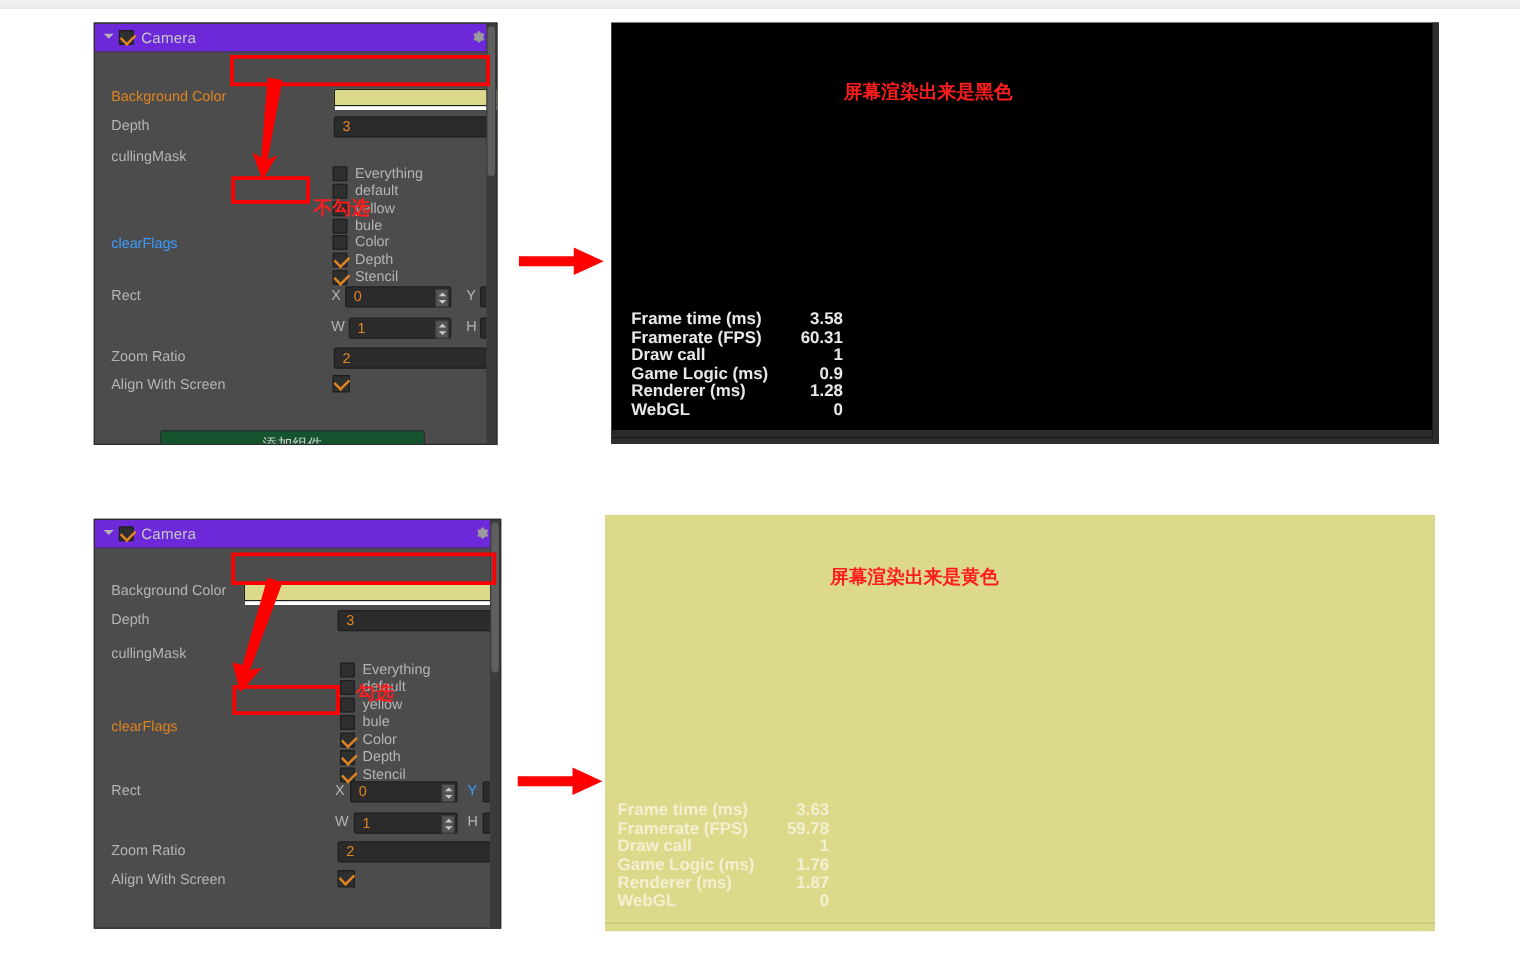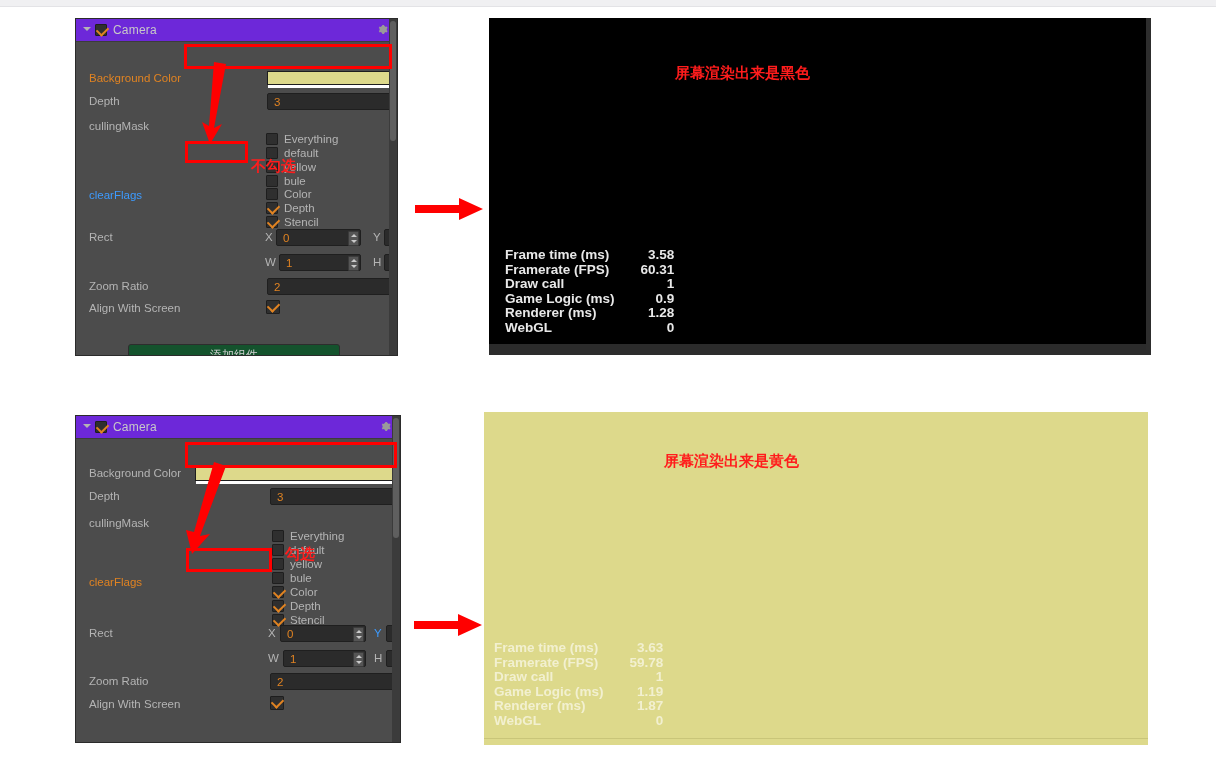--- a/index.html
+++ b/index.html
@@ -597,21 +597,21 @@
         <tr>
           <td class="k">Framerate (FPS)</td>
           <td class="v">59.78</td>
         </tr>
         <tr>
           <td class="k">Draw call</td>
           <td class="v">1</td>
         </tr>
         <tr>
           <td class="k">Game Logic (ms)</td>
-          <td class="v">1.19</td>
+          <td class="v">1.76</td>
         </tr>
         <tr>
           <td class="k">Renderer (ms)</td>
           <td class="v">1.87</td>
         </tr>
         <tr>
           <td class="k">WebGL</td>
           <td class="v">0</td>
         </tr>
       </tbody>

